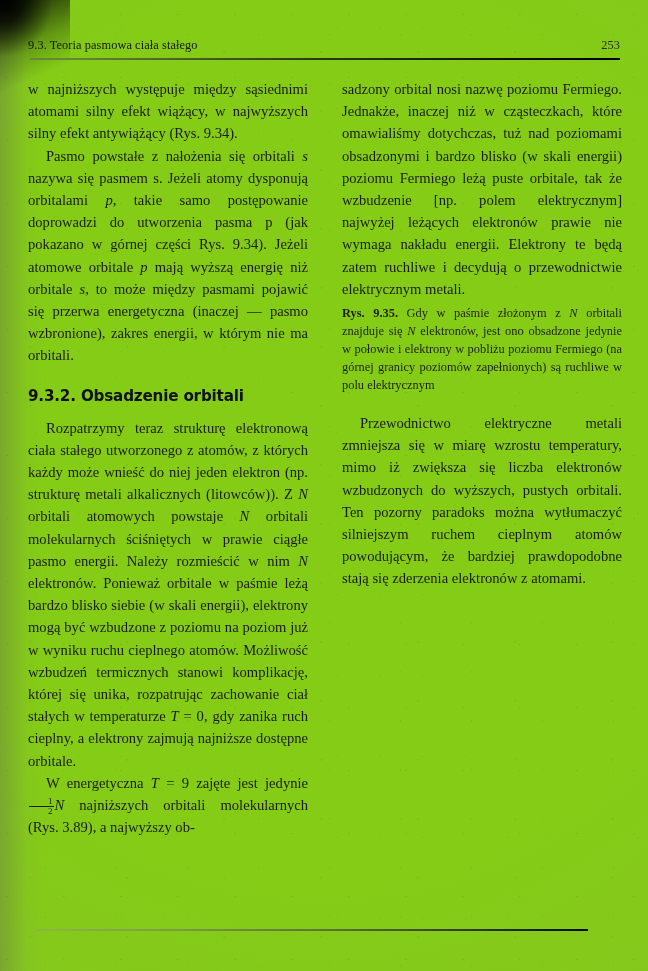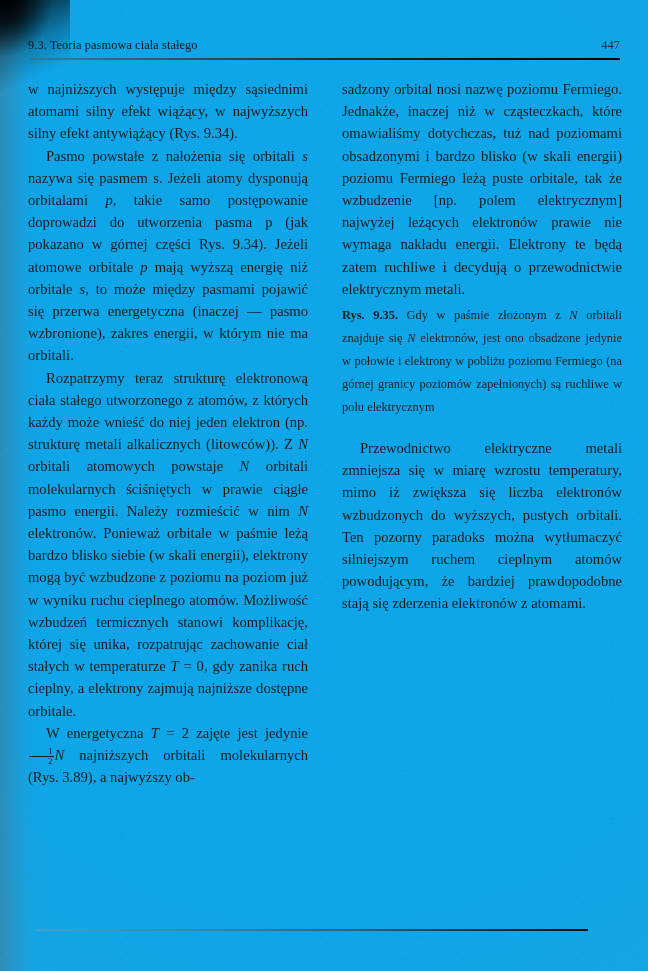--- a/index.html
+++ b/index.html
@@ -5,21 +5,21 @@
 <style>
   html, body {
     margin: 0;
     padding: 0;
     background: #ffffff;
   }
   .page {
     position: relative;
     width: 648px;
     height: 971px;
-    background: #0ea5e9;
+    background: #84cc16;
     overflow: hidden;
     font-family: "Liberation Serif", "DejaVu Serif", serif;
     color: #1b1b1b;
   }
   
   .paper-tone {
     position: absolute;
     inset: 0;
     background:
       radial-gradient(120% 80% at 50% 45%, rgba(255,255,255,0) 55%, rgba(150,145,138,0.10) 100%),
@@ -216,21 +216,21 @@
     left: 96px;
     top: 50px;
     font-family: "DejaVu Sans", "Liberation Sans", sans-serif;
     font-size: 11.6px;
     line-height: 16px;
     color: #2c2c2c;
     letter-spacing: 0.1px;
   }
   .fig-caption {
     font-size: 12.4px;
-    line-height: 23px;
+    line-height: 18px;
     text-align: justify;
     margin: 4px 0 0 0;
     color: #1f1f1f;
   }
   .fig-caption .lead { font-weight: bold; }
 
   
   .speckle {
     position: absolute;
     inset: 0;
@@ -248,36 +248,37 @@
 <body>
 
 <div class="page">
 
   <div class="paper-tone"></div>
   <div class="edge-left"></div>
   <div class="gutter-shadow"></div>
 
   <div class="running-head">
     <span>9.3. Teoria pasmowa ciała stałego</span>
-    <span class="folio">447</span>
+    <span class="folio">253</span>
   </div>
   <div class="rule-top"></div>
 
   <div class="columns">
 
     <div class="col">
 
       <p class="para"><span>w najniższych występuje między są­siednimi atomami silny efekt wiążący, w najwyższych    silny efekt antywią­żący (Rys. 9.34).</span></p>
 
       <p class="para indent"><span>Pasmo powstałe z nałożenia się or­bitali </span><i class="it">s</i><span> nazywa się </span><b class="bold">pasmem s</b><span>. Je­żeli atomy dysponują orbitalami </span><i class="it">p</i><span>, ta­kie samo postępowanie doprowadzi do utworzenia </span><b class="bold">pasma p</b><span> (jak pokazano w górnej części Rys. 9.34). Jeżeli ato­mowe orbitale </span><i class="it">p</i><span> mają wyższą energię niż orbitale </span><i class="it">s</i><span>, to może między pasmami pojawić się </span><b class="bold">przerwa energetyczna</b><span> (inaczej — pasmo wzbronione), zakres energii, w którym nie ma orbitali.</span></p>
 
+      <h2 class="sec-heading">9.3.2. Obsadzenie orbitali</h2>
 
       <p class="para indent"><span>Rozpatrzymy teraz strukturę elek­tronową ciała stałego utworzonego z atomów, z których każdy może wnieść do niej jeden elektron (np. strukturę metali alkalicznych (litowców)). Z </span><i class="it">N</i><span> orbitali atomowych powstaje </span><i class="it">N</i><span> orbi­tali molekularnych ściśniętych w pra­wie ciągłe pasmo energii. Należy roz­mieścić w nim </span><i class="it">N</i><span> elektronów. Ponie­waż orbitale w paśmie leżą bardzo bli­sko siebie (w skali energii), elektrony mogą być wzbudzone z poziomu na poziom już w wyniku ruchu cieplnego atomów. Możliwość wzbudzeń termicz­nych stanowi komplikację, której się unika, rozpatrując zachowanie ciał sta­łych w temperaturze </span><i class="it">T</i><span> = 0, gdy zanika ruch cieplny, a elektrony zajmują naj­niższe dostępne orbitale.</span></p>
 
-      <p class="para indent"><span>W energetyczna </span><i class="it">T</i><span> = 2 zajęte jest jedynie </span><span class="frac"><span class="num">1</span><span class="den">2</span></span><i class="it">N</i><span> najniższych orbitali mole­kularnych (Rys. 3.89), a najwyższy ob-</span></p>
+      <p class="para indent"><span>W energetyczna </span><i class="it">T</i><span> = 9 zajęte jest jedynie </span><span class="frac"><span class="num">1</span><span class="den">2</span></span><i class="it">N</i><span> najniższych orbitali mole­kularnych (Rys. 3.89), a najwyższy ob-</span></p>
 
     </div>
 
     <div class="col">
 
       <p class="para"><span>sadzony orbital nosi nazwę </span><b class="bold">poziomu Fermiego</b><span>. Jednakże, inaczej niż w czą­steczkach, które omawialiśmy dotych­czas, tuż nad poziomami obsadzonymi i bardzo blisko (w skali energii) po­ziomu Fermiego leżą puste orbitale, tak że wzbudzenie [np. polem elek­trycznym] najwyżej leżących elektro­nów prawie nie wymaga nakładu ener­gii. Elektrony te będą zatem ruchliwe i decydują o przewodnictwie elektrycz­nym metali.</span></p>
 
 
       <p class="fig-caption"><span class="lead">Rys. 9.35.</span><span> Gdy w paśmie złożonym z </span><i class="it">N</i><span> or­bitali znajduje się </span><i class="it">N</i><span> elektronów, jest ono obsa­dzone jedynie w połowie i elektrony w pobliżu poziomu Fermiego (na górnej granicy pozio­mów zapełnionych) są ruchliwe w polu elek­trycznym</span></p>
 

